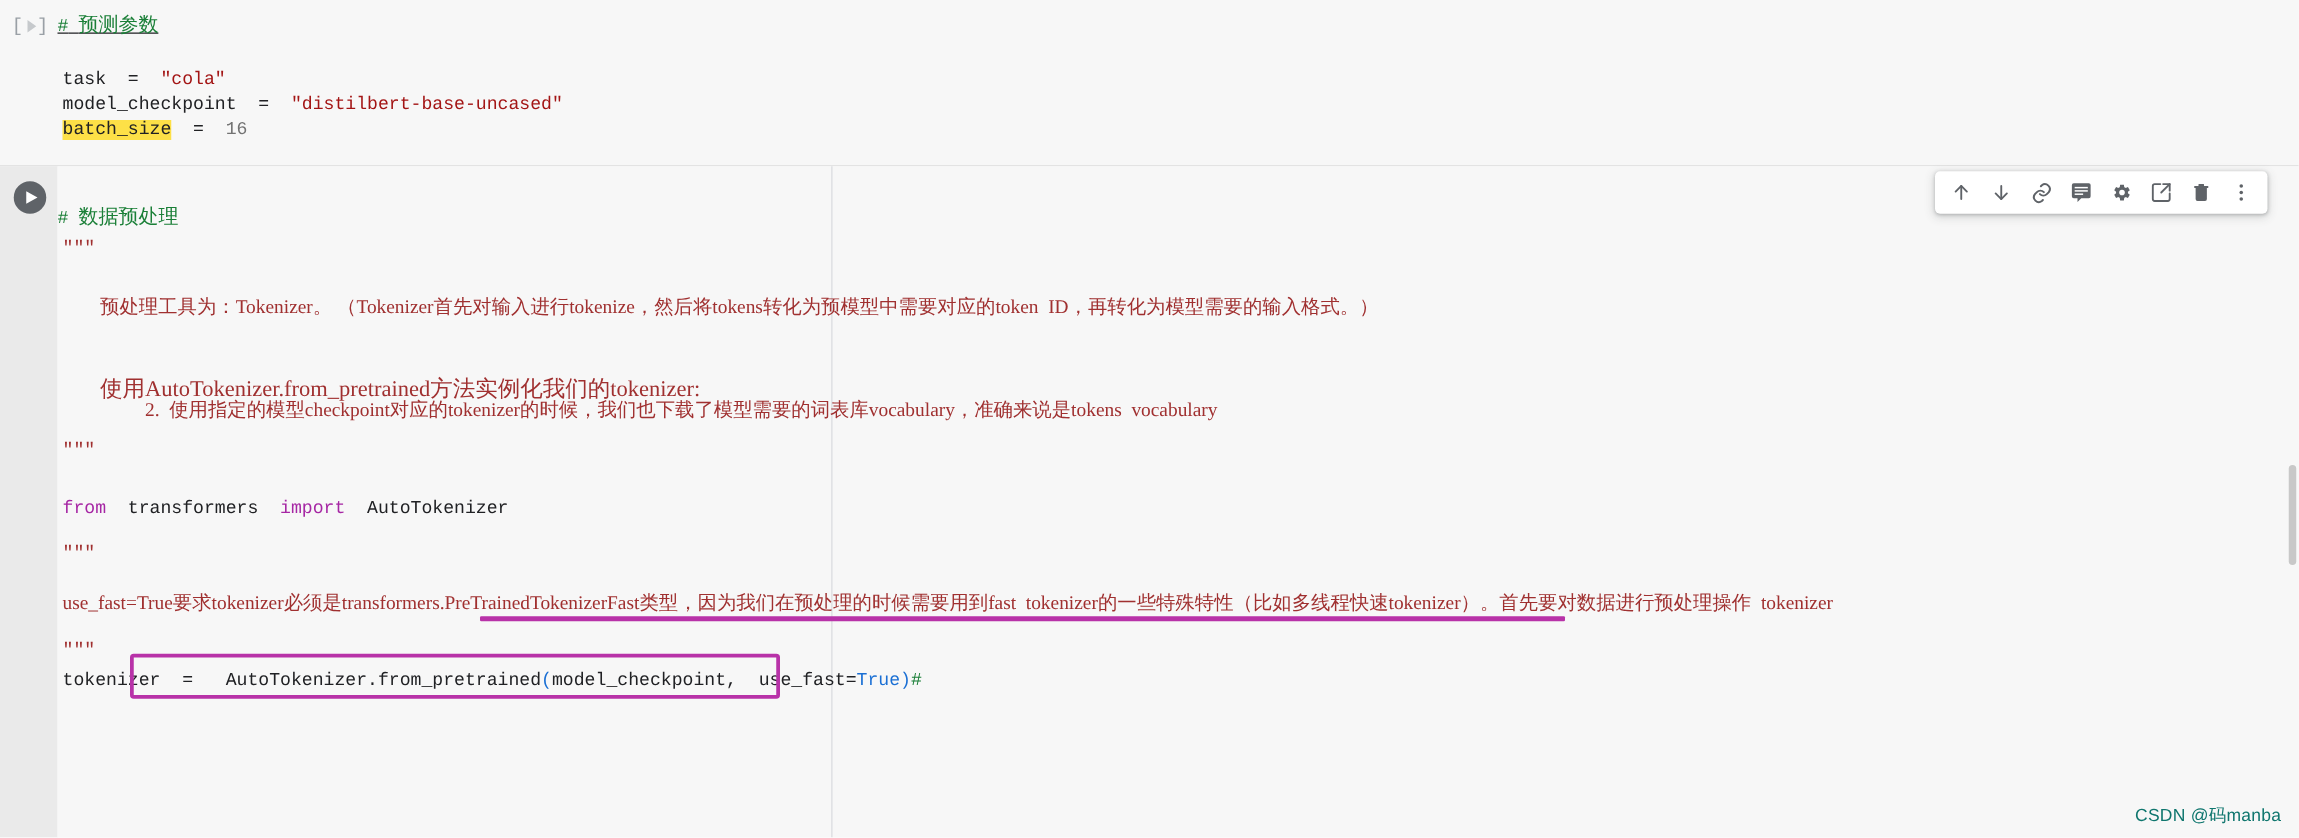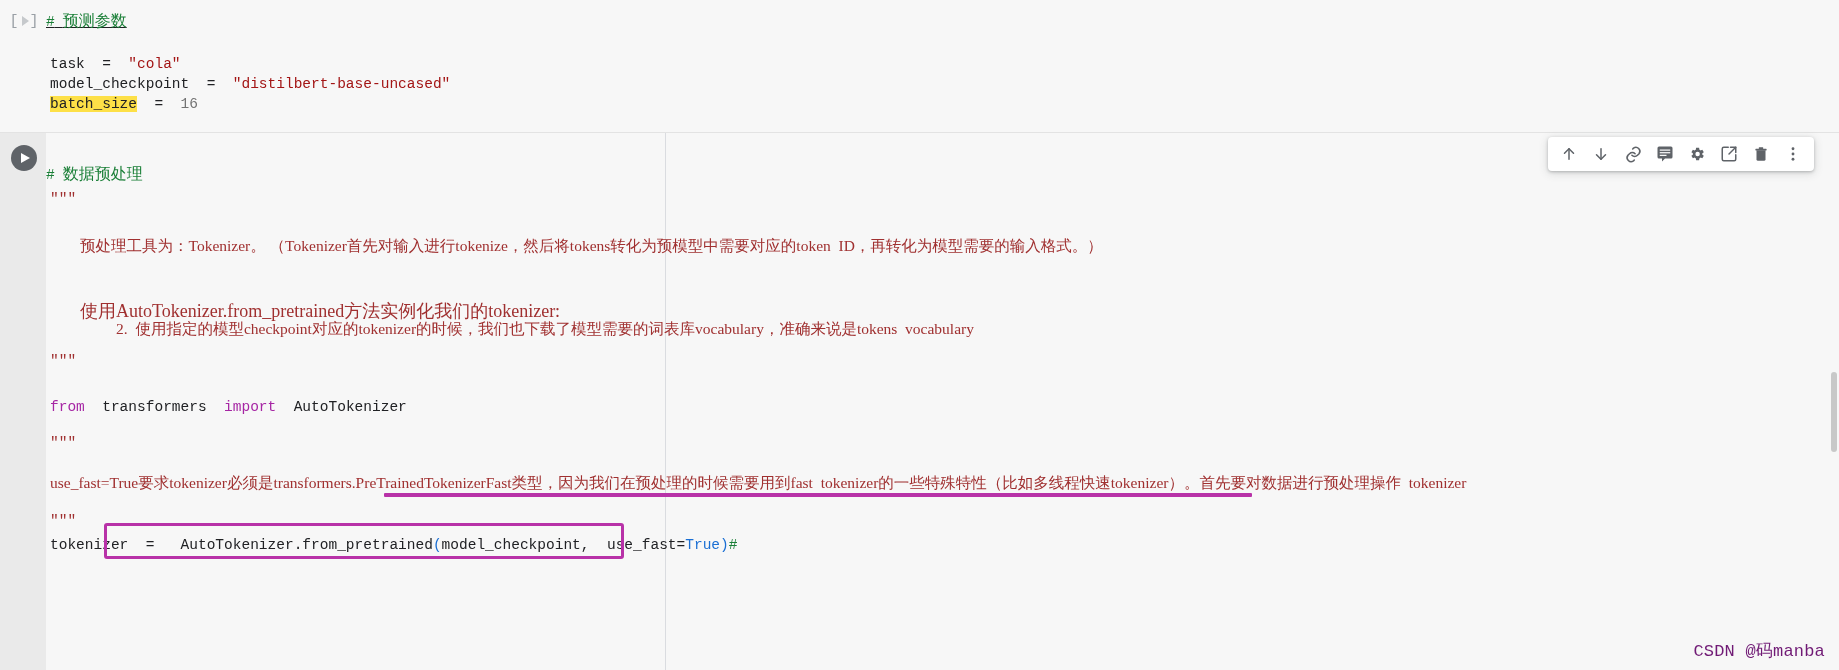--- a/index.html
+++ b/index.html
@@ -177,23 +177,23 @@
     height: 80px;
     border-radius: 3px;
     background: #c8c8c8;
   }
 
   
   .watermark {
     position: absolute;
     right: 14px;
     bottom: 8px;
-    font-family: Liberation Mono, monospace;
-    font-size: 17px;
-    color: #701a75;
+    font-family: Liberation Sans, sans-serif;
+    font-size: 14px;
+    color: #0f766e;
     letter-spacing: .2px;
     z-index: 50;
   }
 </style>
 </head>
 <body>
 
 <div id="page">
 
   <div class="cell" id="cell-params">

